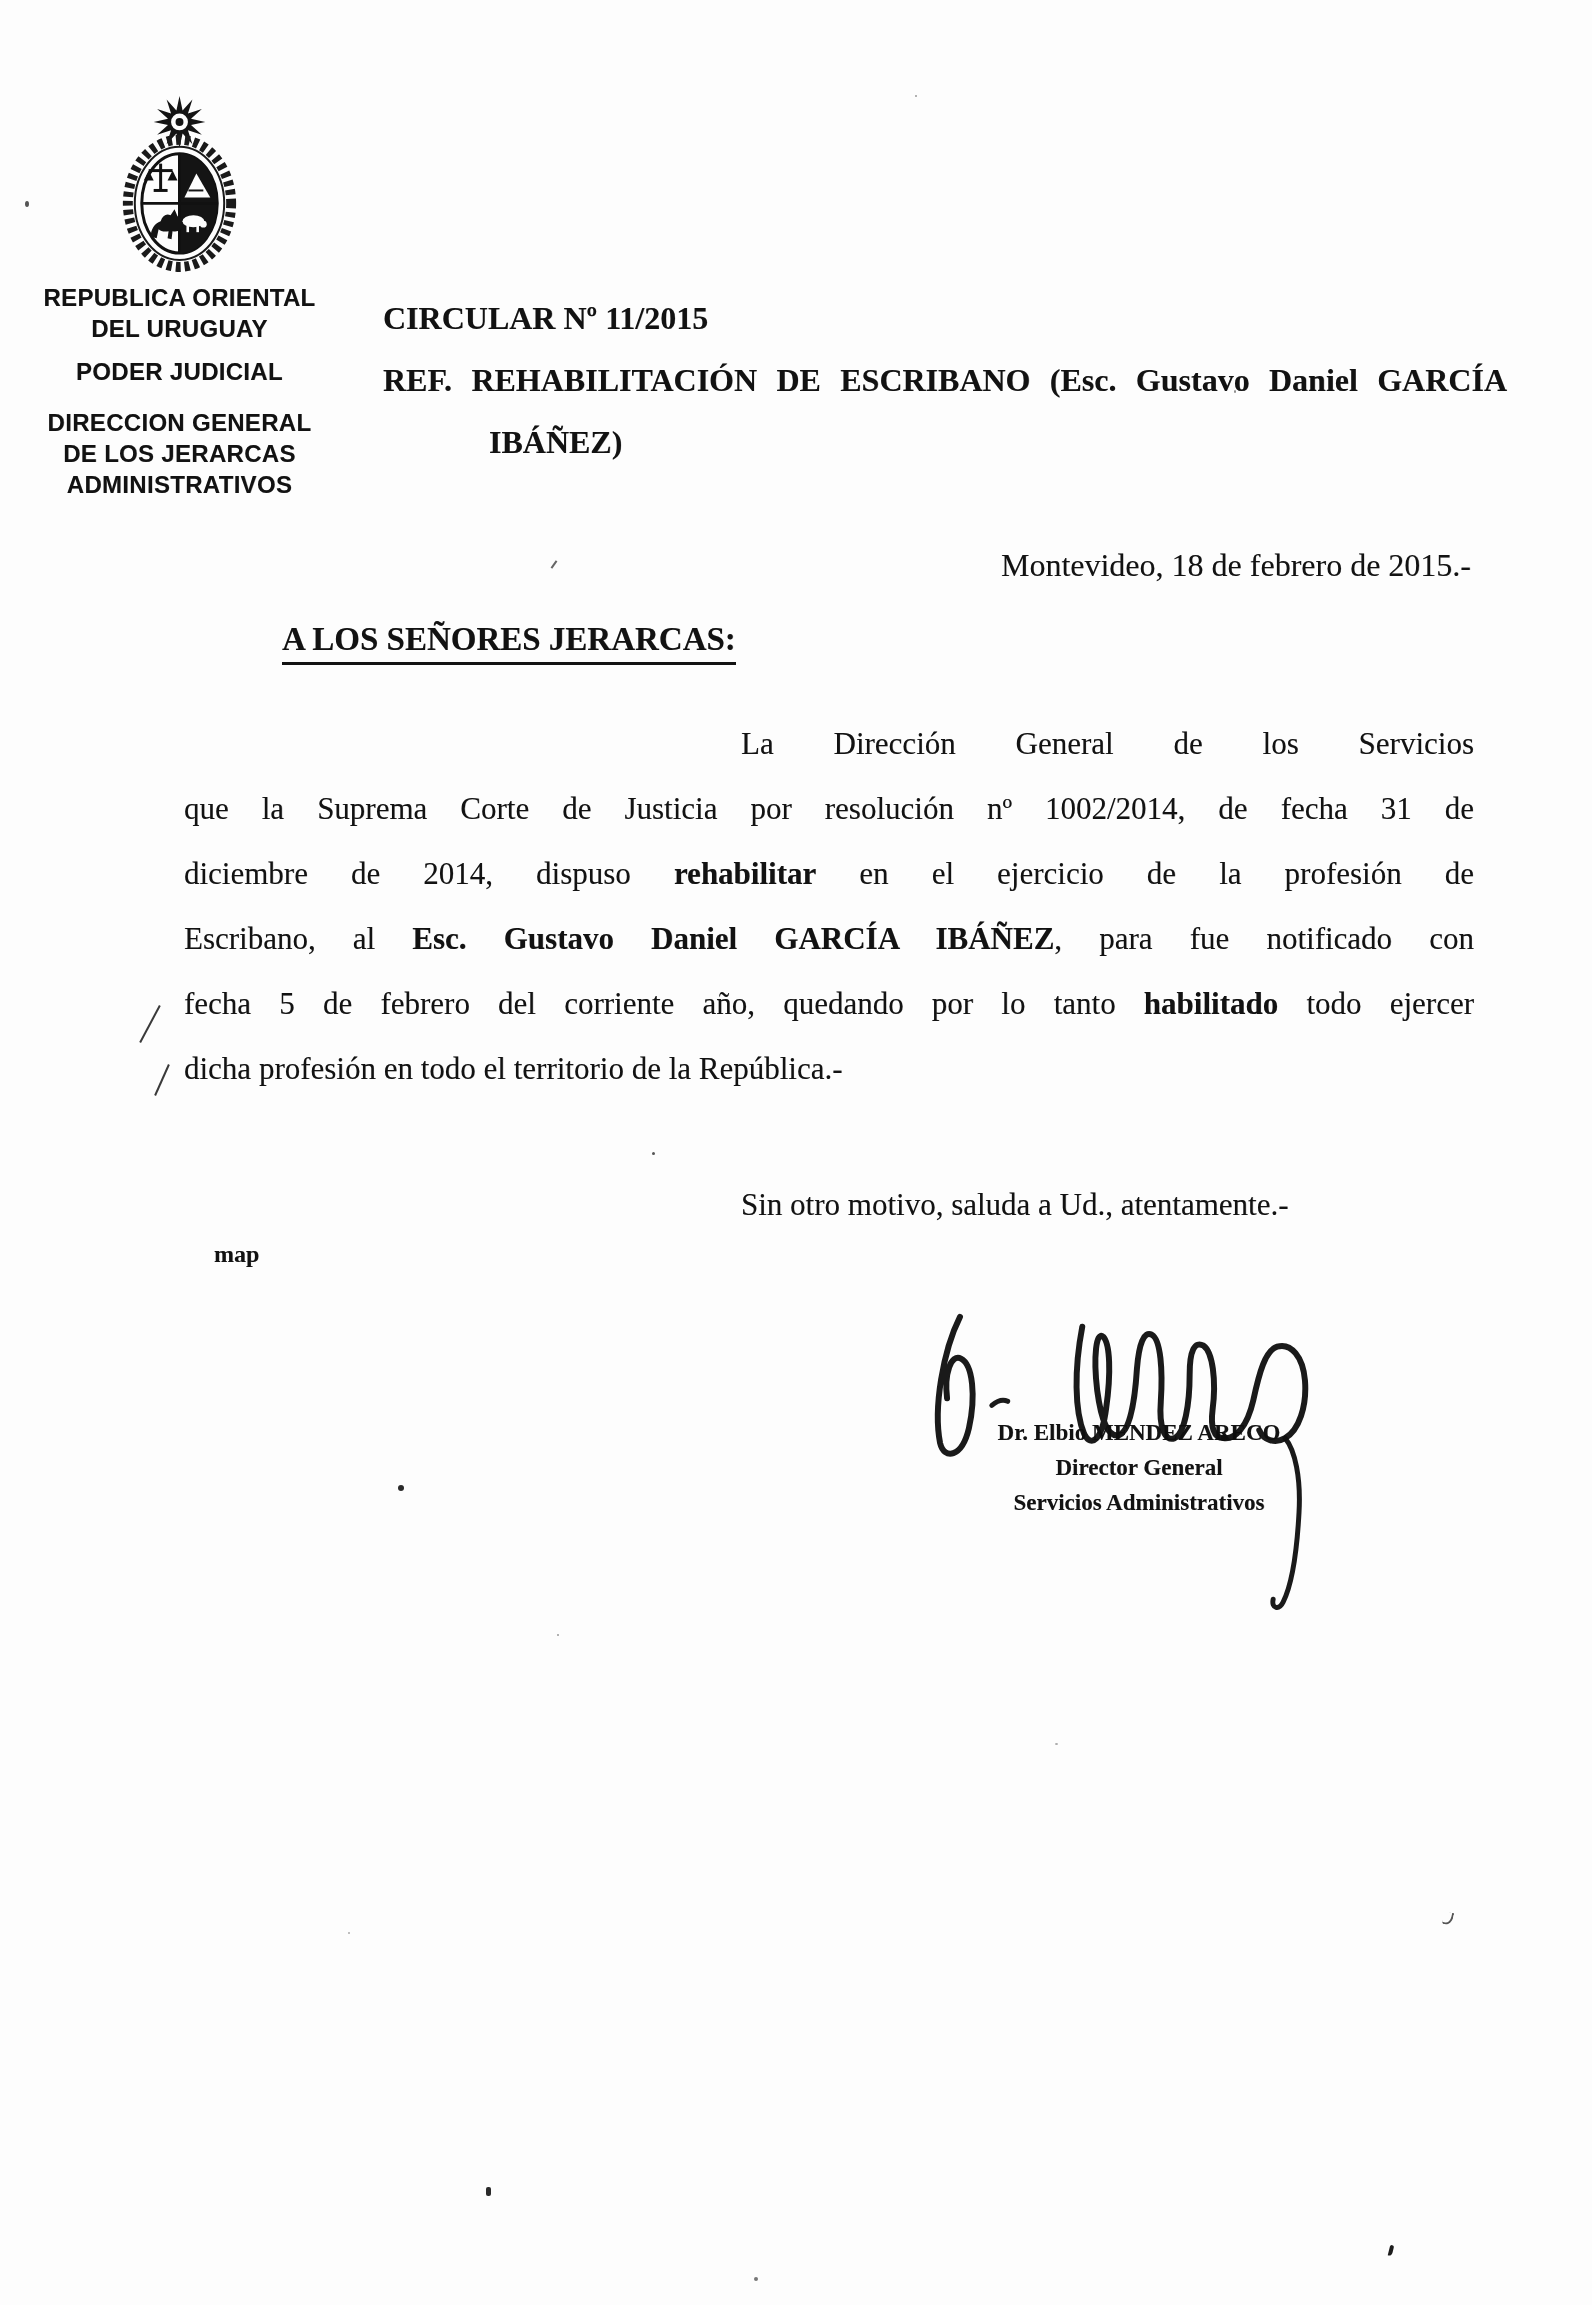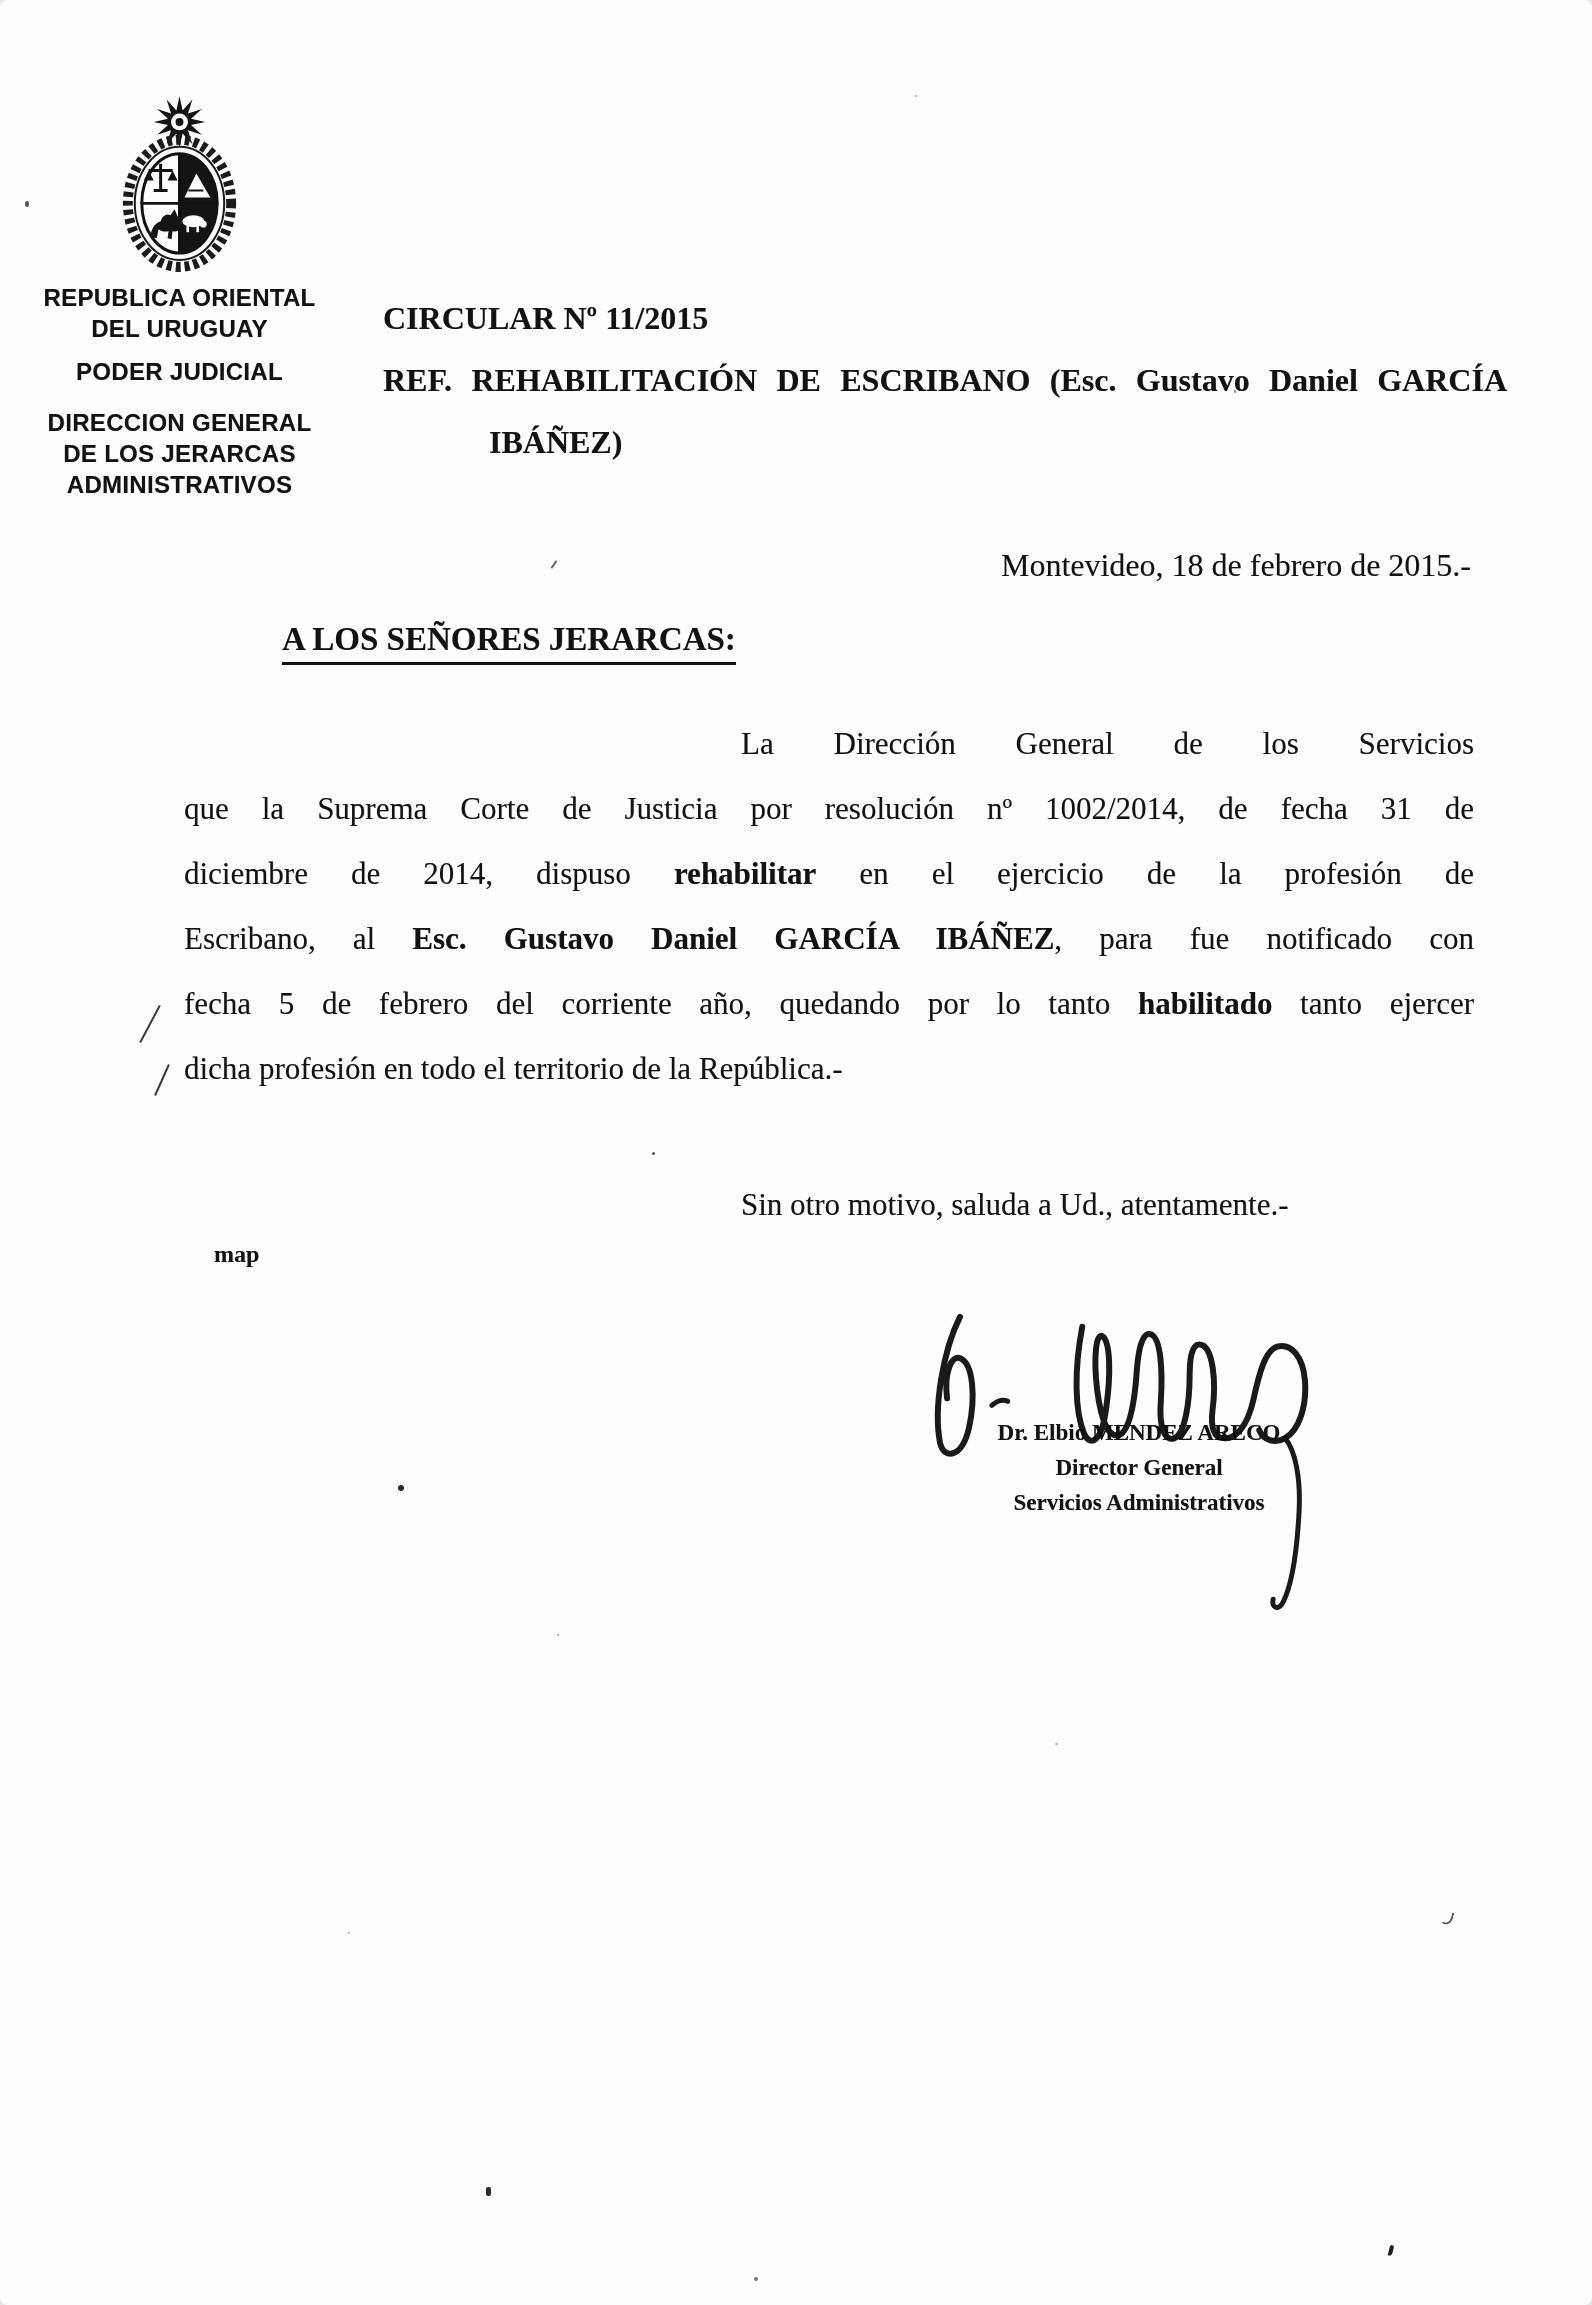--- a/index.html
+++ b/index.html
@@ -4,21 +4,20 @@
 <style>
   html,body{margin:0;padding:0;background:#e8e8e8;}
   .page{
     position:relative;
     width:1592px;height:2305px;
     background:#fdfdfd;
     overflow:hidden;
     color:#121212;
     font-family:"Liberation Serif","DejaVu Serif",serif;
     text-shadow:0.3px 0.3px 0.5px rgba(25,25,25,0.35);
-    border-radius:8px;
   }
   
   .letterhead{
     position:absolute;left:30px;top:92px;width:299px;
     text-align:center;
     font-family:"Liberation Sans","DejaVu Sans",sans-serif;
     font-weight:bold;font-size:24px;line-height:31px;
     letter-spacing:0.3px;
   }
   .letterhead svg{display:block;margin:0 auto 6px auto;}
@@ -135,21 +134,21 @@
 
   <div class="salutation">
     <span>A LOS SEÑORES JERARCAS:</span>
   </div>
 
   <div class="body-block">
       <div class="bline just ind"><span>La Dirección General de los Servicios</span></div>
       <div class="bline just"><span>que la Suprema Corte de Justicia por resolución nº 1002/2014, de fecha 31 de</span></div>
       <div class="bline just"><span>diciembre de 2014, dispuso </span><span class="b">rehabilitar</span><span> en el ejercicio de la profesión de</span></div>
       <div class="bline just"><span>Escribano, al </span><span class="b">Esc. Gustavo Daniel GARCÍA IBÁÑEZ</span><span>, para fue notificado con</span></div>
-      <div class="bline just"><span>fecha 5 de febrero del corriente año, quedando por lo tanto </span><span class="b">habilitado</span><span> tanto ejercer</span></div>
+      <div class="bline just"><span>fecha 5 de febrero del corriente año, quedando por lo tanto </span><span class="b">habilitado</span><span> todo ejercer</span></div>
       <div class="bline"><span>dicha profesión en todo el territorio de la República.-</span></div>
     </div>
 
   <div class="closing">Sin otro motivo, saluda a Ud., atentamente.-</div>
 
   <div class="initials">map</div>
 
   <div class="sig-text">
     <div>Dr. Elbio MENDEZ ARECO</div>
     <div>Director General</div>

